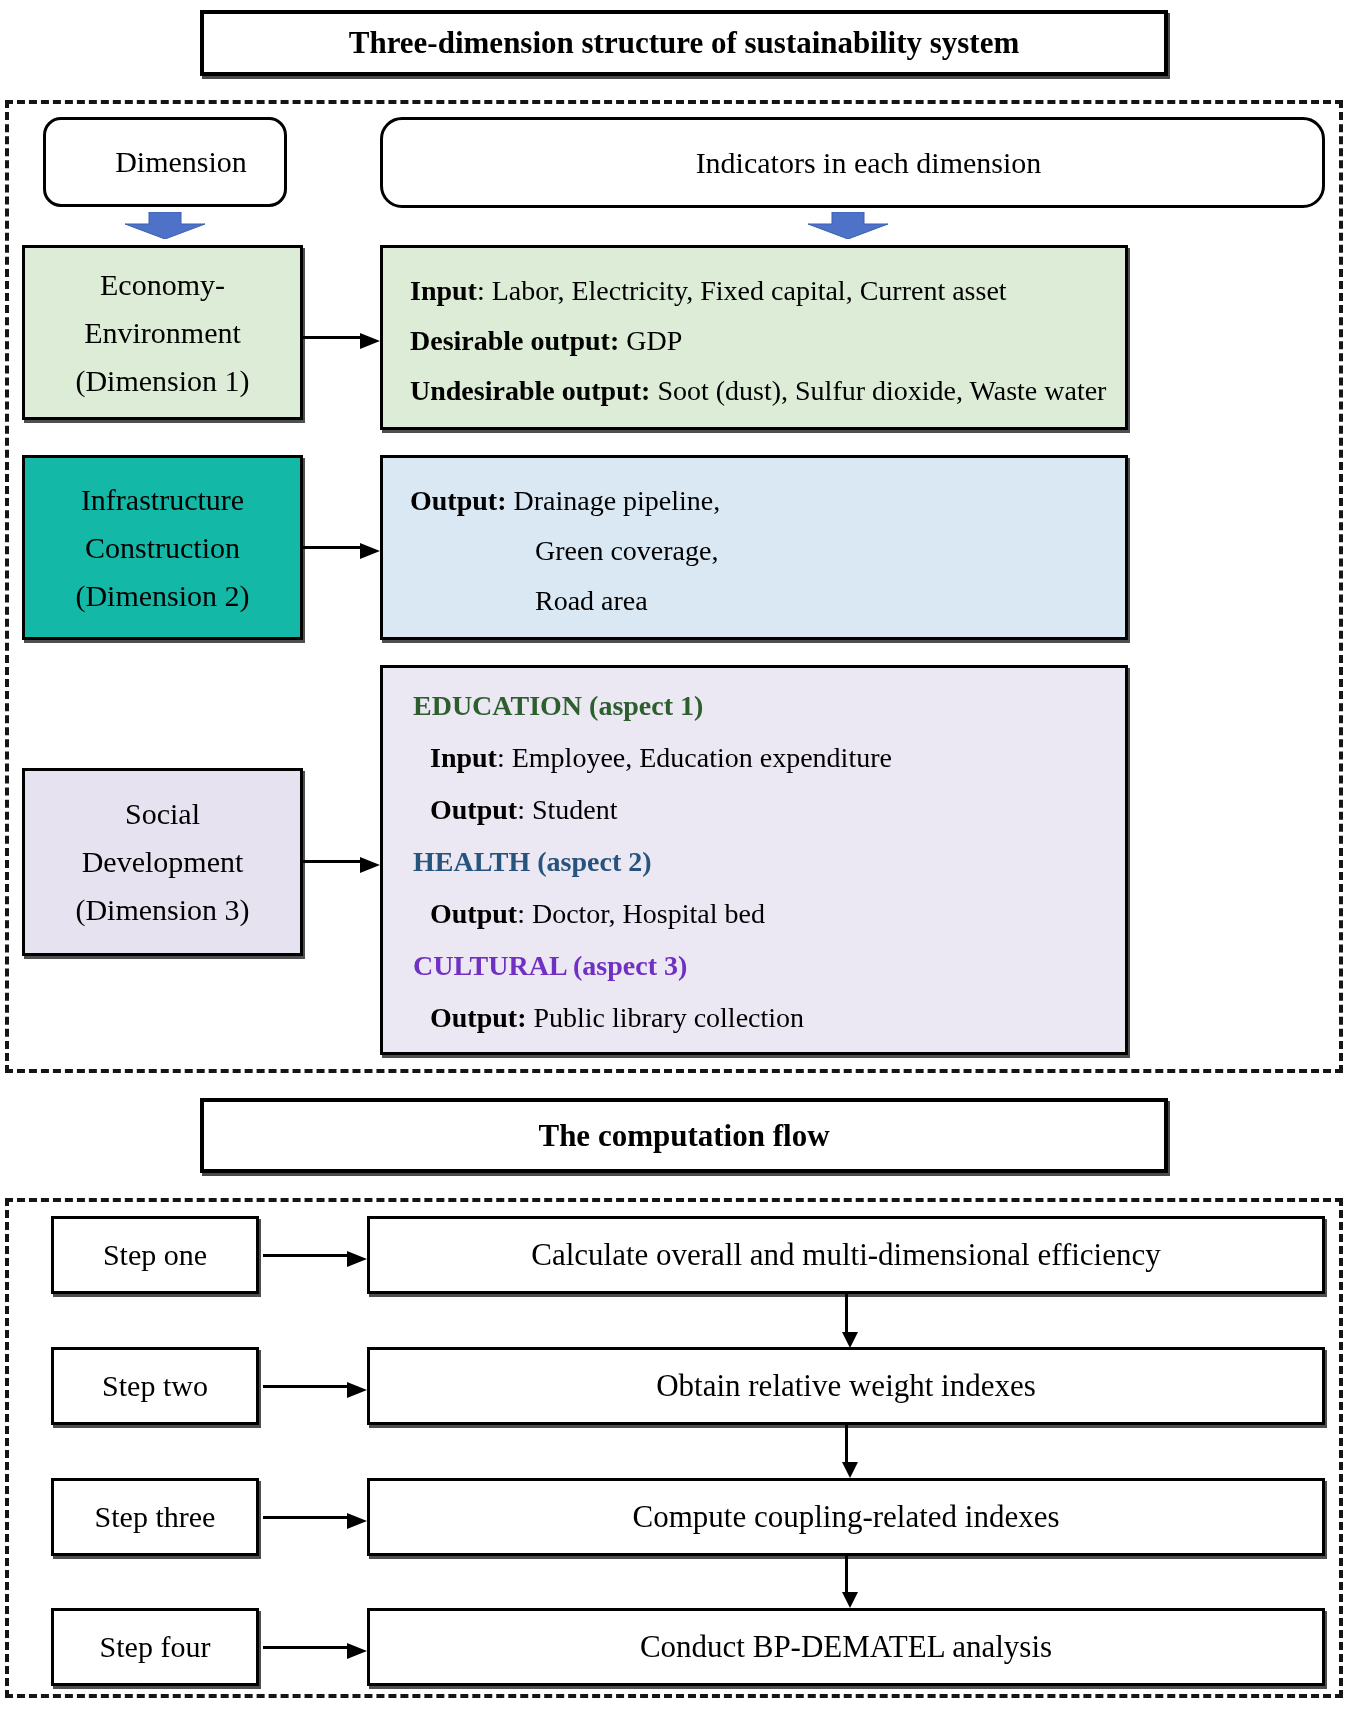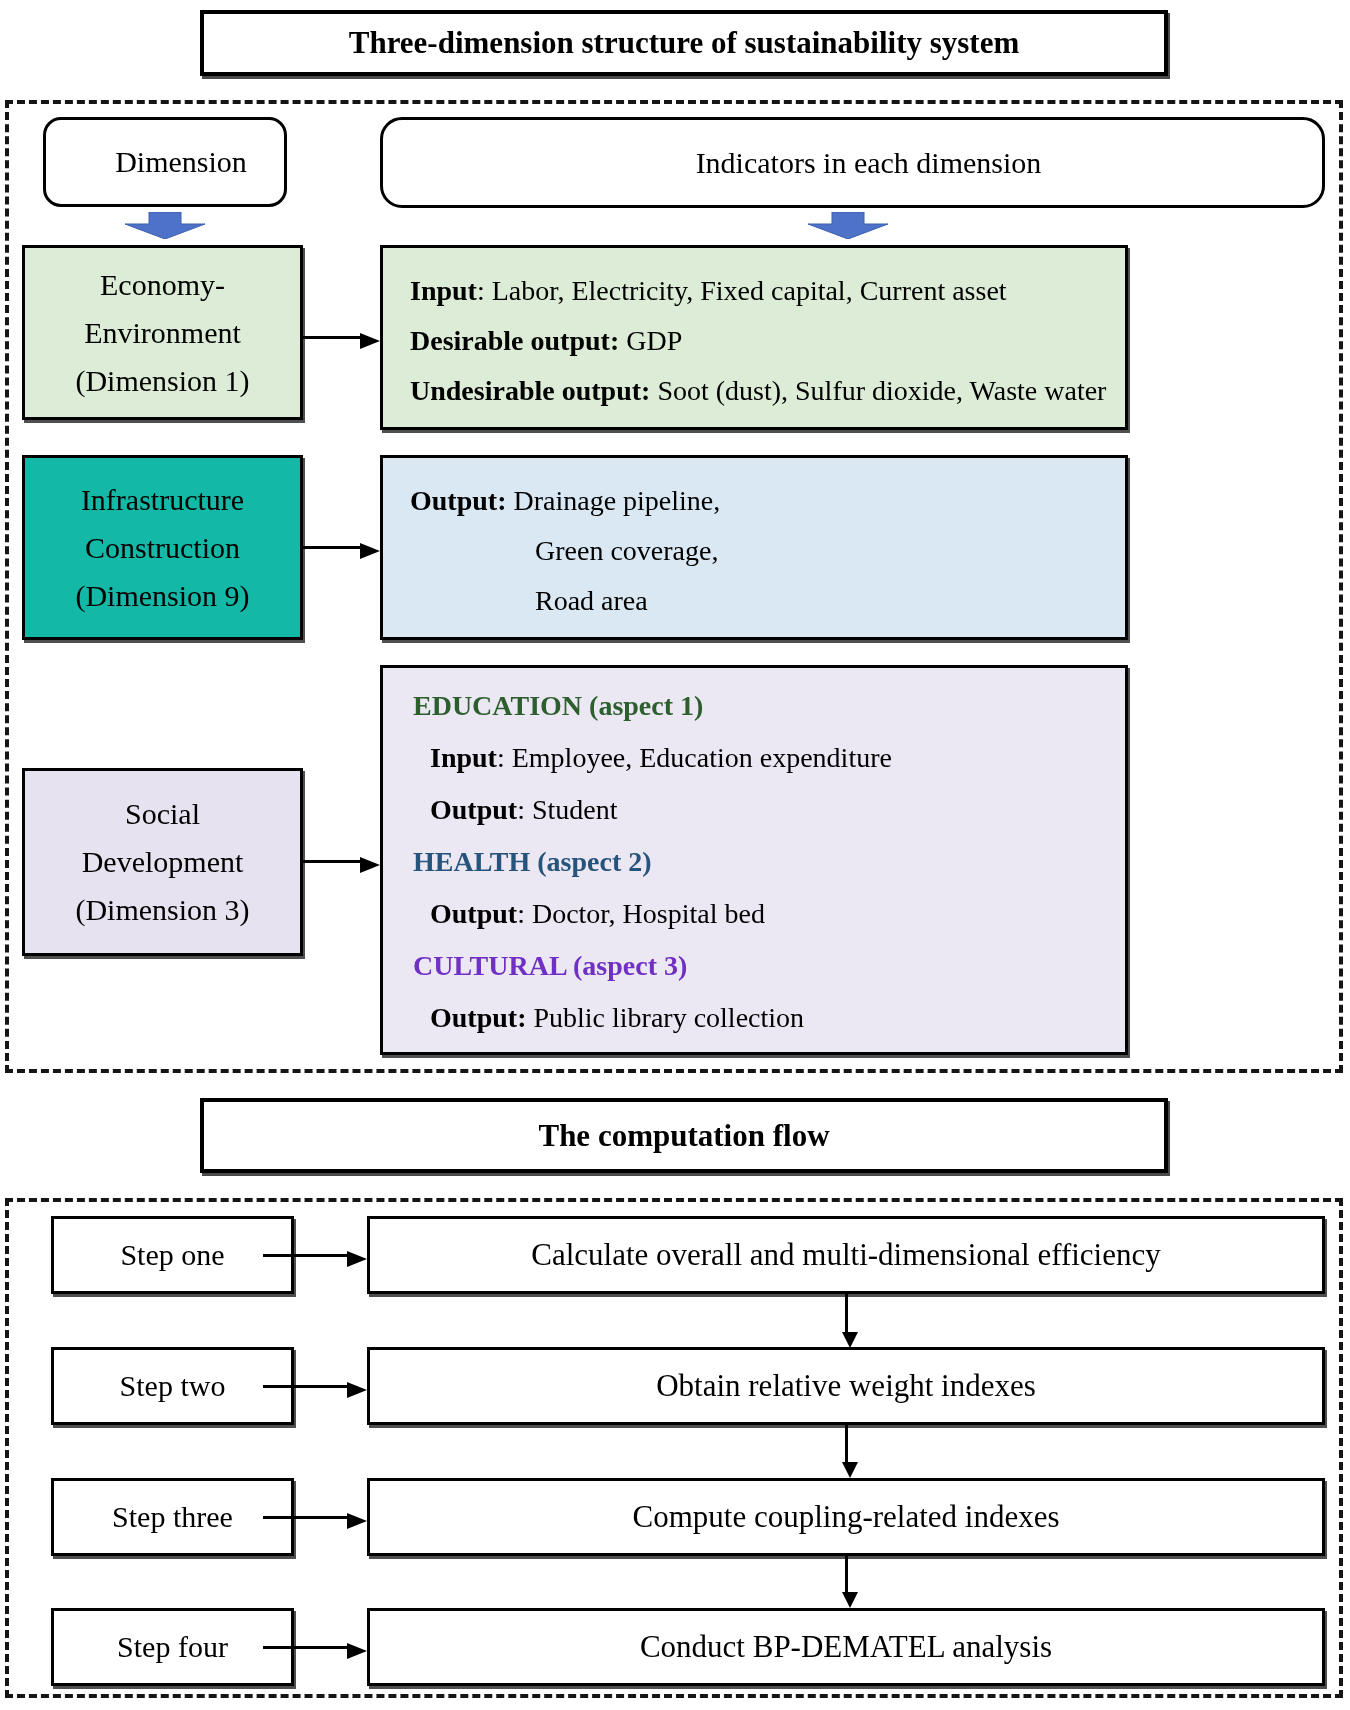--- a/index.html
+++ b/index.html
@@ -63,21 +63,21 @@
   .varrow{ position:absolute; width:0; border-left:3px solid #000; }
   .varrow::after{
     content:""; position:absolute; left:-6.5px; bottom:-16px;
     border-top:16px solid #000; border-left:8px solid transparent; border-right:8px solid transparent;
   }
   #vArr1{ left:845px; top:1294px; height:38px; }
   #vArr2{ left:845px; top:1425px; height:37px; }
   #vArr3{ left:845px; top:1556px; height:36px; }
   
   .step-label{
-    position:absolute; left:51px; width:243px; height:78px; background:#fff;
+    position:absolute; left:51px; width:208px; height:78px; background:#fff;
     border:3px solid #000; box-shadow:2px 3px 0 #4f4f4f;
     display:flex; align-items:center; justify-content:center; font-size:30px;
   }
   .step-action{
     position:absolute; left:367px; width:958px; height:78px; background:#fff;
     border:3px solid #000; box-shadow:2px 3px 0 #4f4f4f;
     display:flex; align-items:center; justify-content:center; font-size:31px;
   }
   #step1,#act1{ top:1216px; }
   #step2,#act2{ top:1347px; }
@@ -117,21 +117,21 @@
   <div class="harrow" id="conn1"></div>
   <div class="box ind-box" id="ind1" style="background-color: rgb(220, 236, 214);">
     <div class="il"><b>Input</b><span>: Labor, Electricity, Fixed capital, Current asset</span></div>
     <div class="il"><b>Desirable output:</b><span> GDP</span></div>
     <div class="il"><b>Undesirable output:</b><span> Soot (dust), Sulfur dioxide, Waste water</span></div>
   </div>
 
   <div class="box dim-box" id="dim2" style="background-color: #14b8a6;">
     <div>Infrastructure</div>
     <div>Construction</div>
-    <div>(Dimension 9)</div>
+    <div>(Dimension 2)</div>
   </div>
   <div class="harrow" id="conn2"></div>
   <div class="box ind-box" id="ind2" style="background-color: rgb(217, 232, 243);">
     <div class="il"><b>Output:</b><span> Drainage pipeline,</span></div>
     <div class="il cont"><b></b><span>Green coverage,</span></div>
     <div class="il cont"><b></b><span>Road area</span></div>
   </div>
 
   <div class="box dim-box" id="dim3" style="background-color: rgb(231, 226, 239);">
     <div>Social</div>

